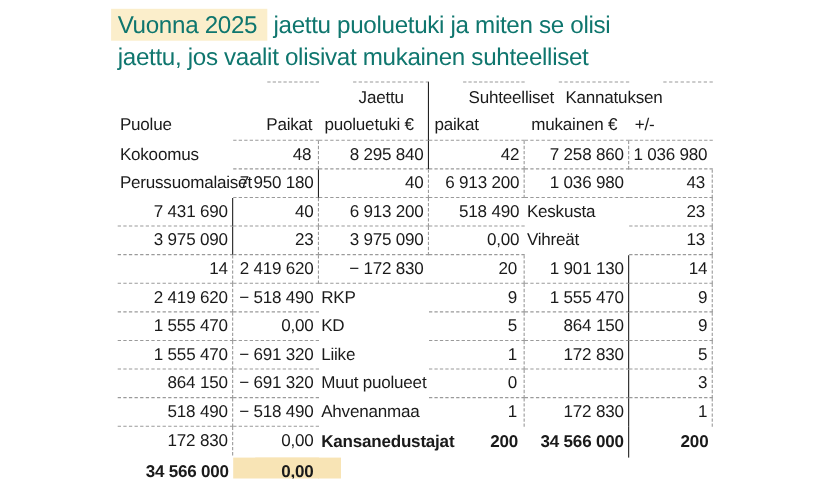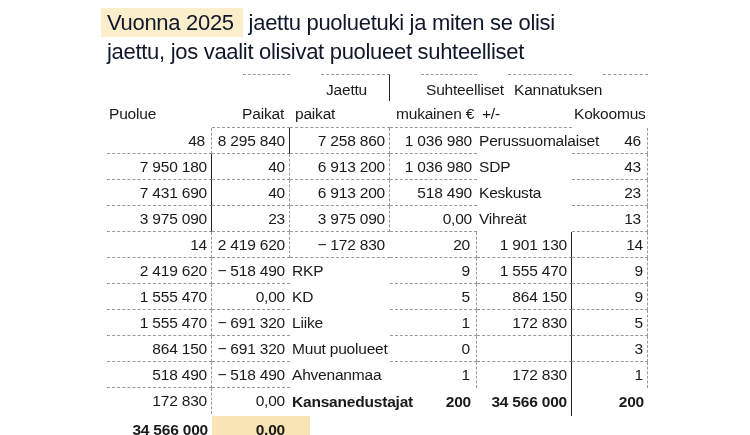--- a/index.html
+++ b/index.html
@@ -4,21 +4,21 @@
 <style>
   html,body{margin:0;padding:0;}
   body{
     width:750px;height:435px;background:#ffffff;overflow:hidden;
     font-family:"Liberation Sans","DejaVu Sans",sans-serif;
     color:#1a1a1a;
   }
   .page{padding:8px 0 0 107px;}
   .title{
     font-size:22px;font-weight:400;line-height:29px;margin:0 0 8px 0;
-    letter-spacing:-0.3px;color:#0f172a;
+    letter-spacing:-0.3px;color:#0f766e;
   }
   .hl{background:#fbeecb;padding:2px 9px 2px 6px;margin-left:-6px;}
   .tbl{
     display:grid;
     grid-template-columns:105px 78px 100px 87px 95px 76px;
     font-size:15.5px;letter-spacing:-0.2px;
   }
   .c{height:26px;line-height:26px;white-space:nowrap;box-sizing:border-box;overflow:visible;}
   .hr1 .x, .hr1{height:27px;line-height:29px;margin-left:31px;}
   .hr2{height:27px;line-height:25px;}
@@ -35,51 +35,51 @@
   .brs{border-right:1.5px solid #222222;}
   .bold{font-weight:700;}
   .trow{height:28px;line-height:28px;}
   .total-diff{background:#f8e4b5;box-shadow:20px 0 0 0 #f8e4b5;}
 </style>
 </head>
 <body>
 
 <div class="page">
 
-  <h1 class="title"><span class="hl">Vuonna 2025</span><span> jaettu puoluetuki ja miten se olisi</span><br><span>jaettu, jos vaalit olisivat puolueet suhteelliset</span></h1>
+  <h1 class="title"><span class="hl">Vuonna 2025</span><span> jaettu puoluetuki ja miten se olisi</span><br><span>jaettu, jos vaalit olisivat mukainen suhteelliset</span></h1>
 
   <div class="tbl">
 
     <div class="c hr1"></div>
     <div class="c hr1 bt"></div>
     <div class="c hr1 bt brs pl5">Jaettu</div>
     <div class="c hr1 bt pl5">Suhteelliset</div>
     <div class="c hr1 bt pl6">Kannatuksen</div>
     <div class="c hr1 bt"></div>
 
     <div class="c hr2 name">Puolue</div>
     <div class="c hr2 num bb pr6">Paikat</div>
+    <div class="c hr2 bb brs pl5">puoluetuki €</div>
     <div class="c hr2 bb pl5">paikat</div>
     <div class="c hr2 bb pl6">mukainen €</div>
     <div class="c hr2 bb pl5">+/-</div>
 
     <div class="c name">Kokoomus</div>
     <div class="c num bb brd pr6">48</div>
     <div class="c num bb brs pr4">8 295 840</div>
+    <div class="c num bb brd pr4">42</div>
     <div class="c num bb brd pr4">7 258 860</div>
     <div class="c num bb pr5">1 036 980</div>
 
     <div class="c name">Perussuomalaiset</div>
-    <div class="c num bb brd pr6">46</div>
     <div class="c num bb brs pr4">7 950 180</div>
     <div class="c num bb brd pr4">40</div>
     <div class="c num bb brd pr4">6 913 200</div>
     <div class="c num bb pr5">1 036 980</div>
 
-    <div class="c name">SDP</div>
     <div class="c num bb brd pr6">43</div>
     <div class="c num bb brs pr4">7 431 690</div>
     <div class="c num bb brd pr4">40</div>
     <div class="c num bb brd pr4">6 913 200</div>
     <div class="c num bb pr5">518 490</div>
 
     <div class="c name">Keskusta</div>
     <div class="c num bb brd pr6">23</div>
     <div class="c num bb brs pr4">3 975 090</div>
     <div class="c num bb brd pr4">23</div>

